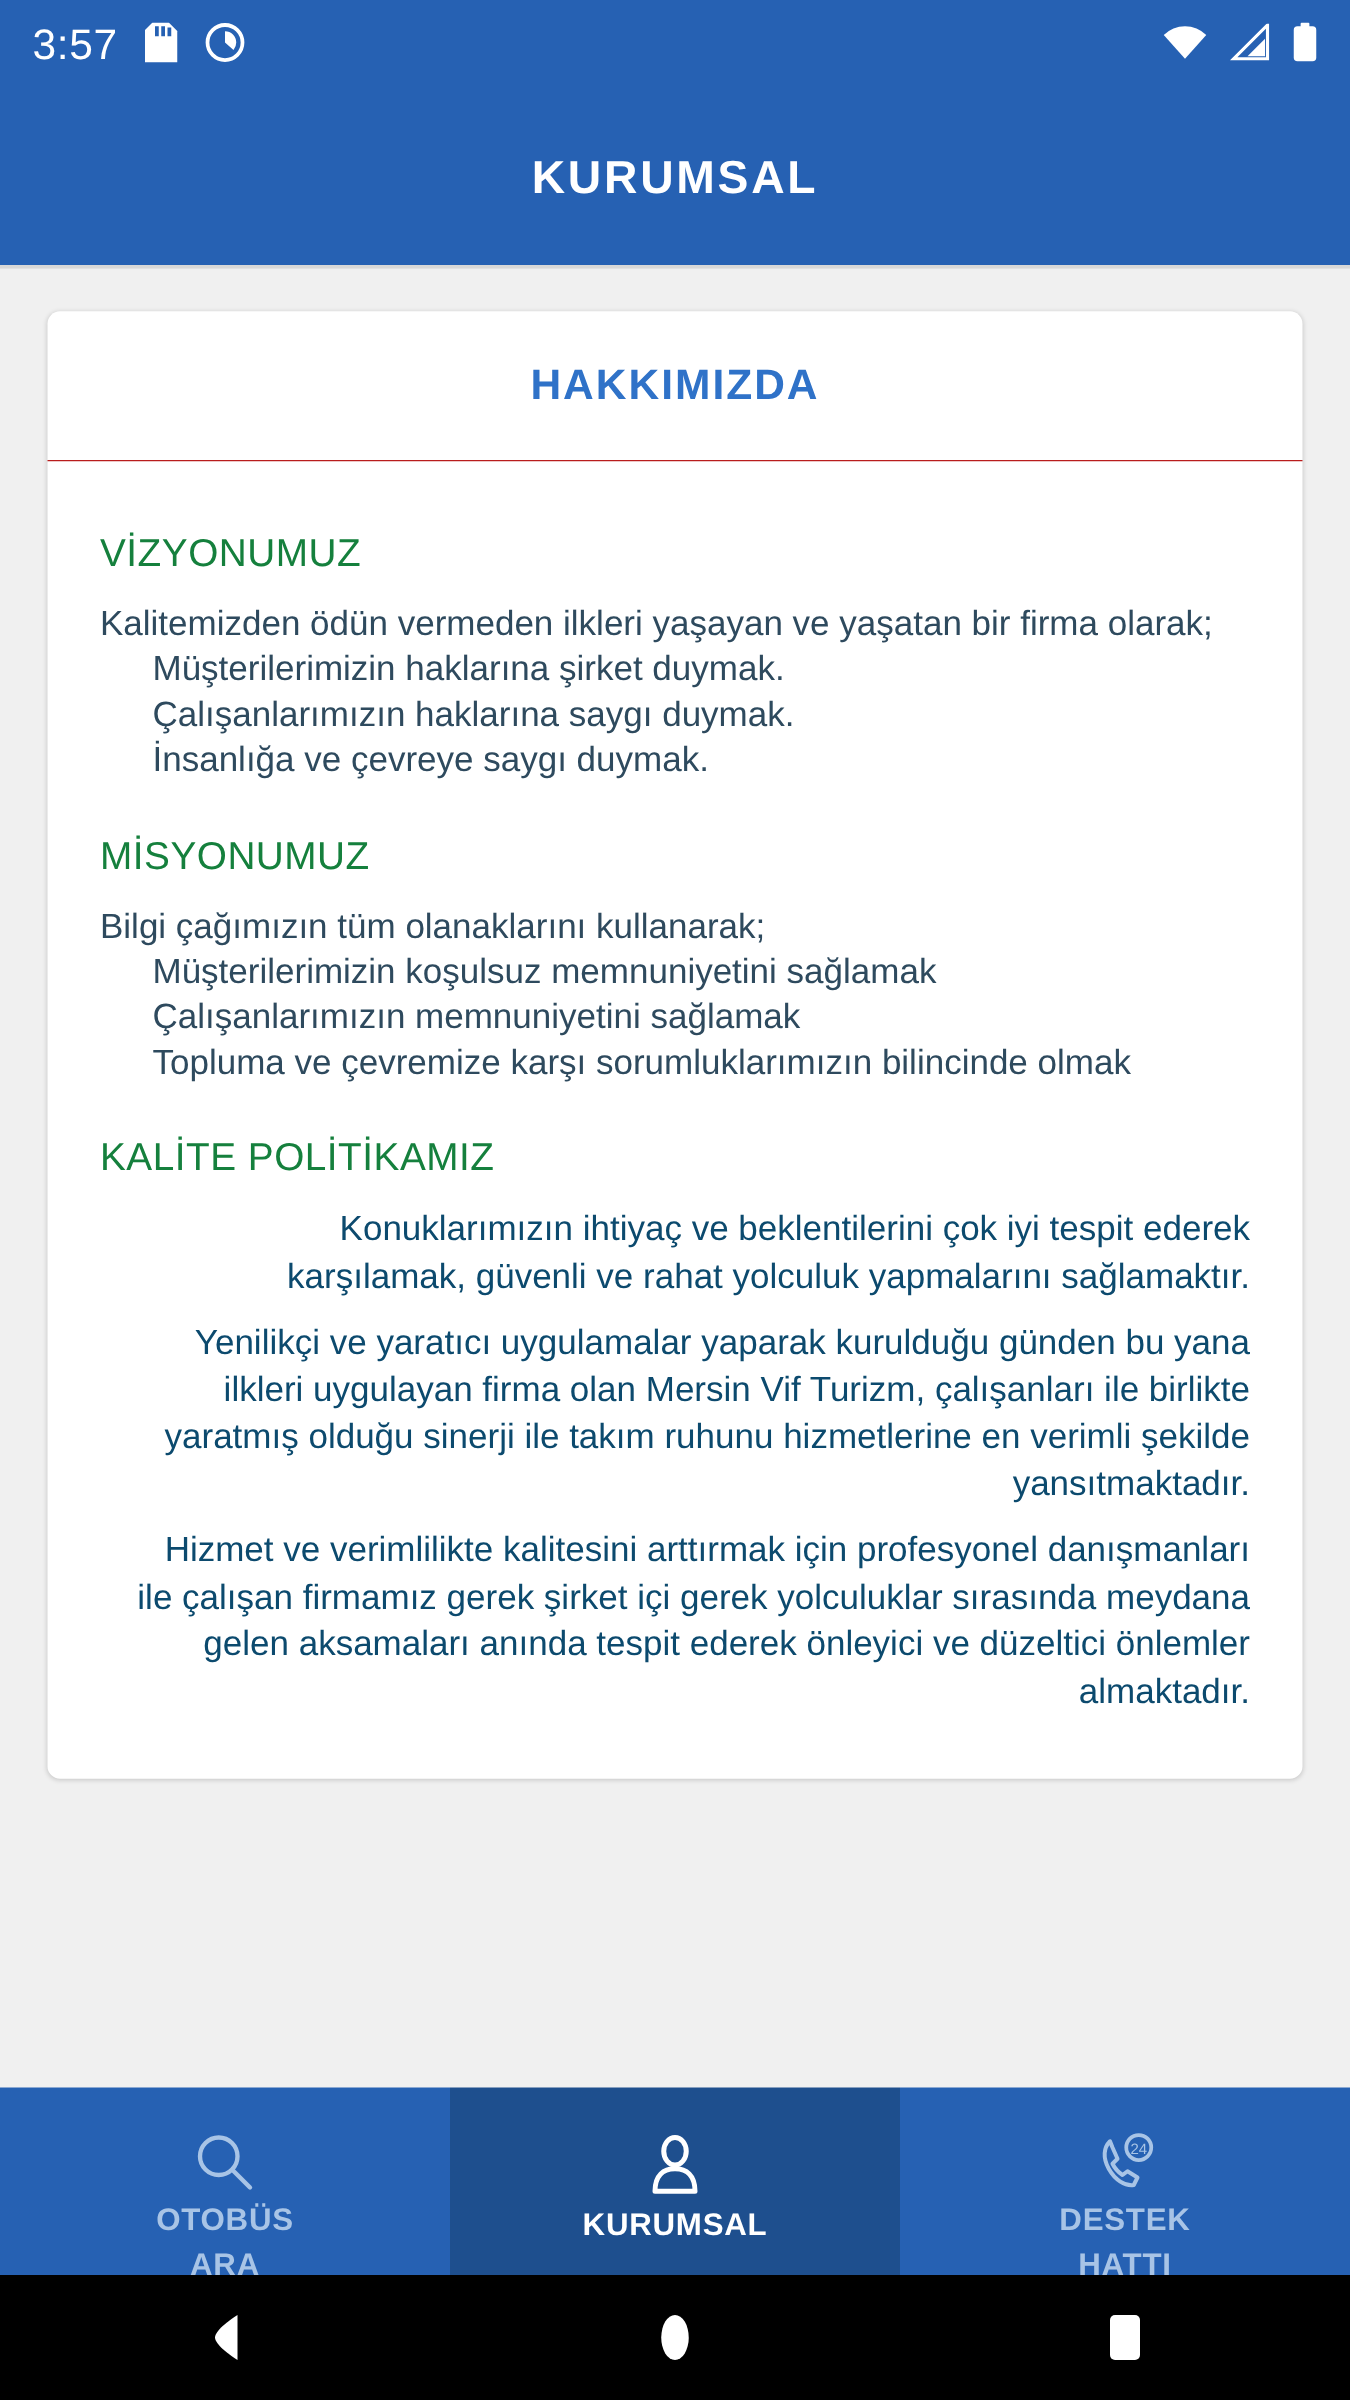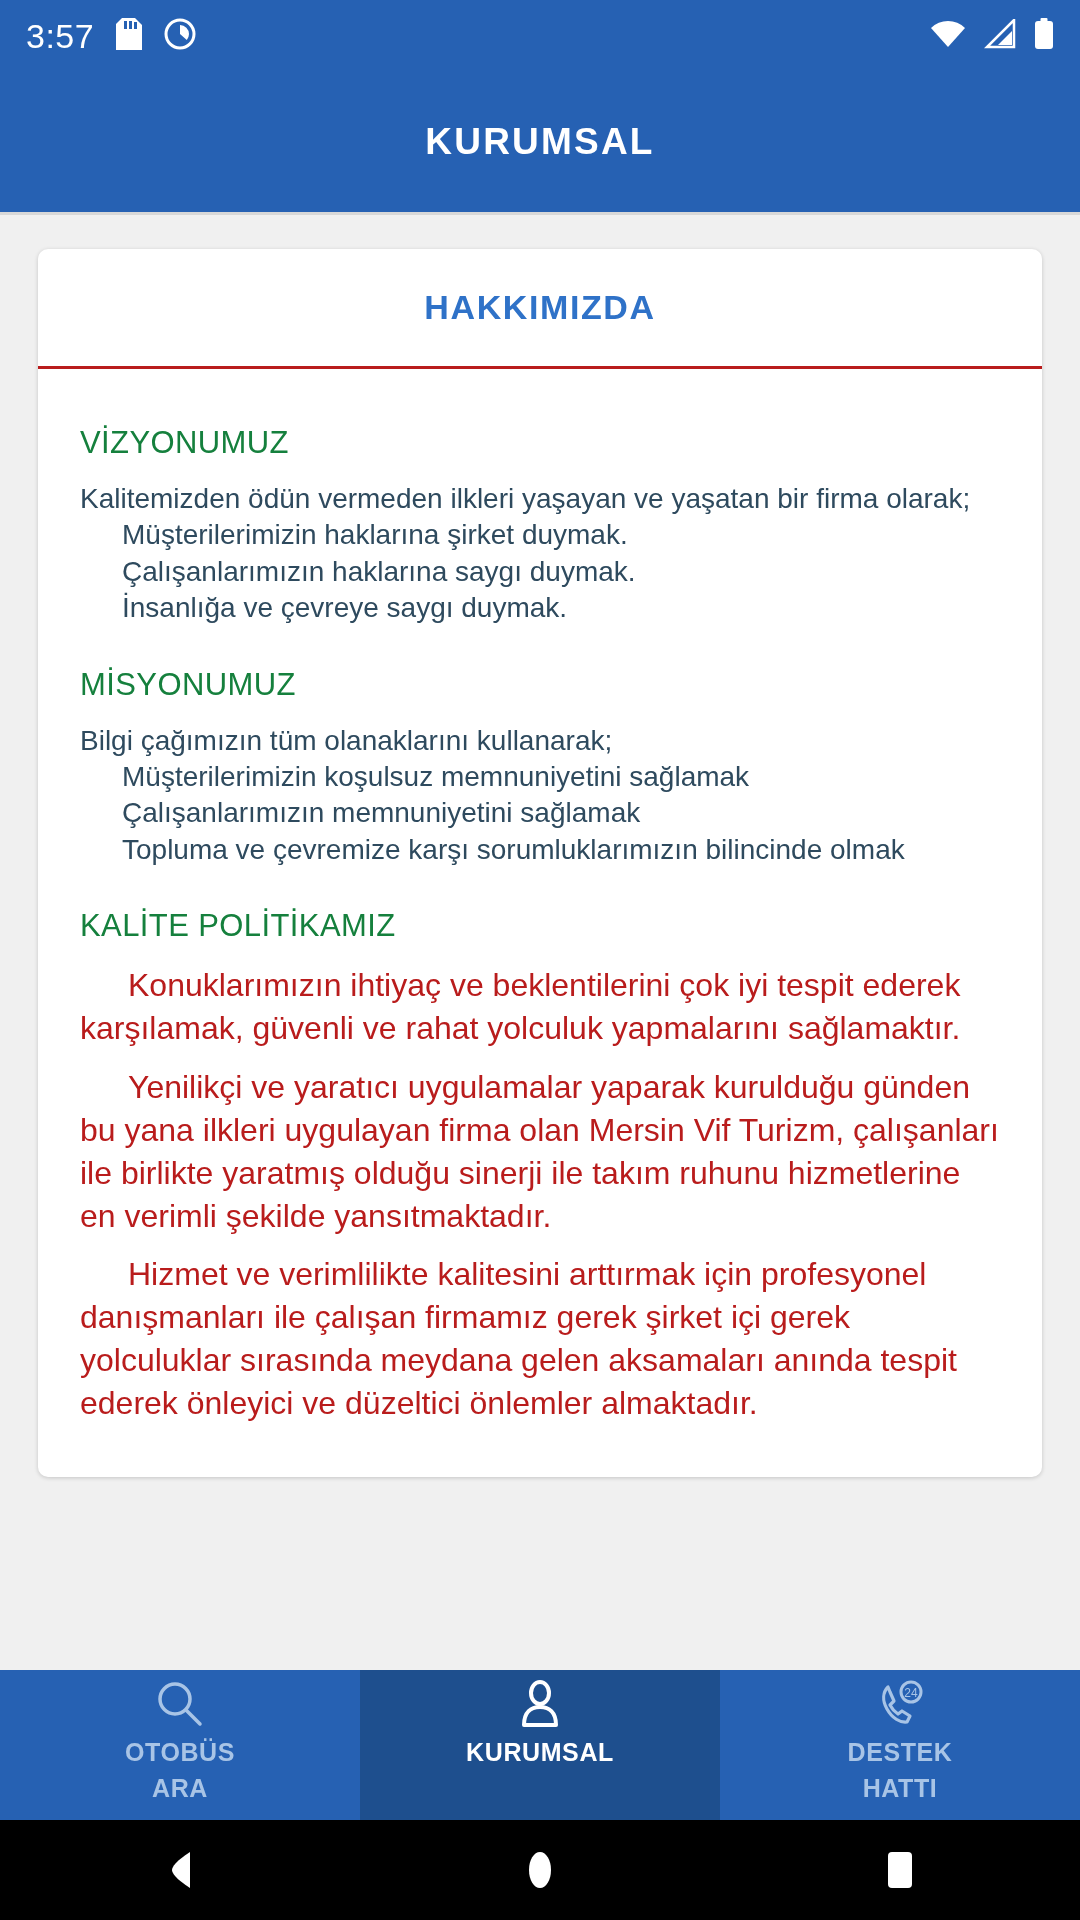--- a/index.html
+++ b/index.html
@@ -37,49 +37,49 @@
   .content {
     flex:1 1 auto; background:#f0f0f0; padding:34px 38px 0 38px;
     overflow:hidden;
   }
   .card {
     background:#ffffff; border-radius:10px;
     box-shadow:0 1px 4px rgba(0,0,0,.18);
   }
   .card-head {
     height:120px; display:flex; align-items:center; justify-content:center;
-    border-bottom:3px solid #b91c1c;
+    border-bottom:1px solid #b91c1c;
   }
   .card-head-title {
     color:#2f72c8; font-size:34px; font-weight:bold; letter-spacing:1.6px;
   }
   .card-body { padding:56px 42px 52px 42px; }
 
   .section { margin-bottom:40px; }
   .section:last-child { margin-bottom:0; }
   .section-title {
     color:#15803d; font-size:31px; font-weight:normal;
     letter-spacing:.4px; margin-bottom:20px;
   }
   .para {
     color:#2e4a5e; font-size:28px; line-height:1.30;
   }
   .para-indent { padding-left:42px; }
-  .para-block { color:#b91c1c; font-size:32px; line-height:1.34; text-align:left; }
+  .para-block { color:#0c4a6e; font-size:28px; line-height:1.34; text-align:right; }
   .para-block + .para-block { margin-top:16px; }
   .first-indent { text-indent:48px; }
 
   
   .bottomnav {
     flex:0 0 auto; height:150px; display:flex;
   }
   .navitem {
     flex:1 1 0; background:#2661b3; color:#a8c4e6;
     display:flex; flex-direction:column; align-items:center;
-    justify-content:flex-start; padding-top:6px; gap:6px;
+    justify-content:flex-start; padding-top:34px; gap:6px;
   }
   .navitem.active { background:#1e4f8e; color:#ffffff; }
   .nav-icon { height:56px; display:flex; align-items:center; justify-content:center; }
   .nav-label {
     font-size:25px; line-height:1.18; text-align:center;
     letter-spacing:.6px; font-weight:bold;
   }
   .navitem:not(.active) .nav-label { font-weight:bold; }
 
   

